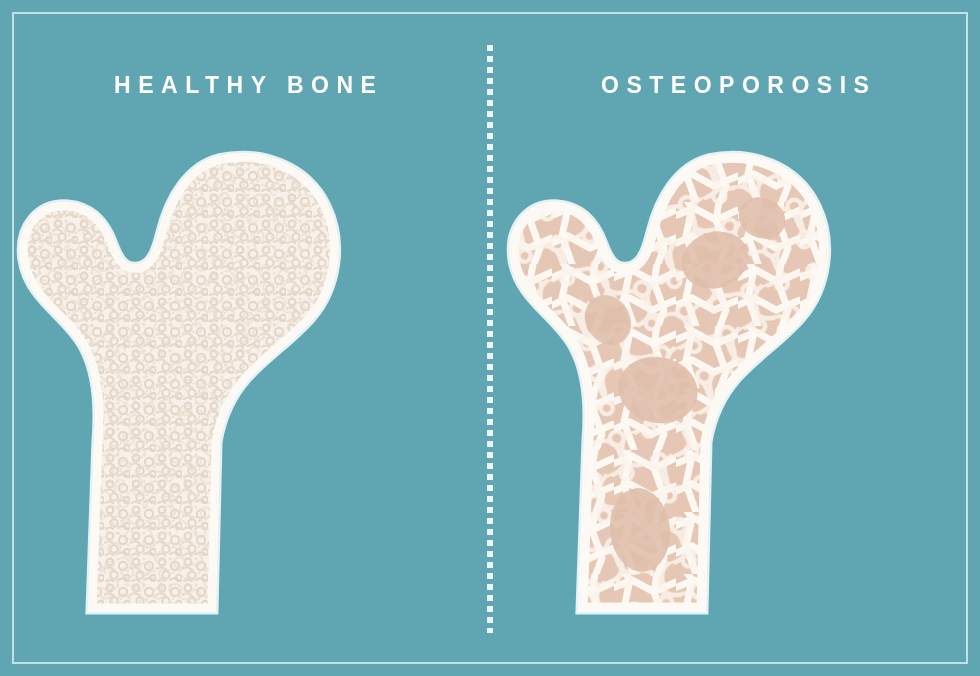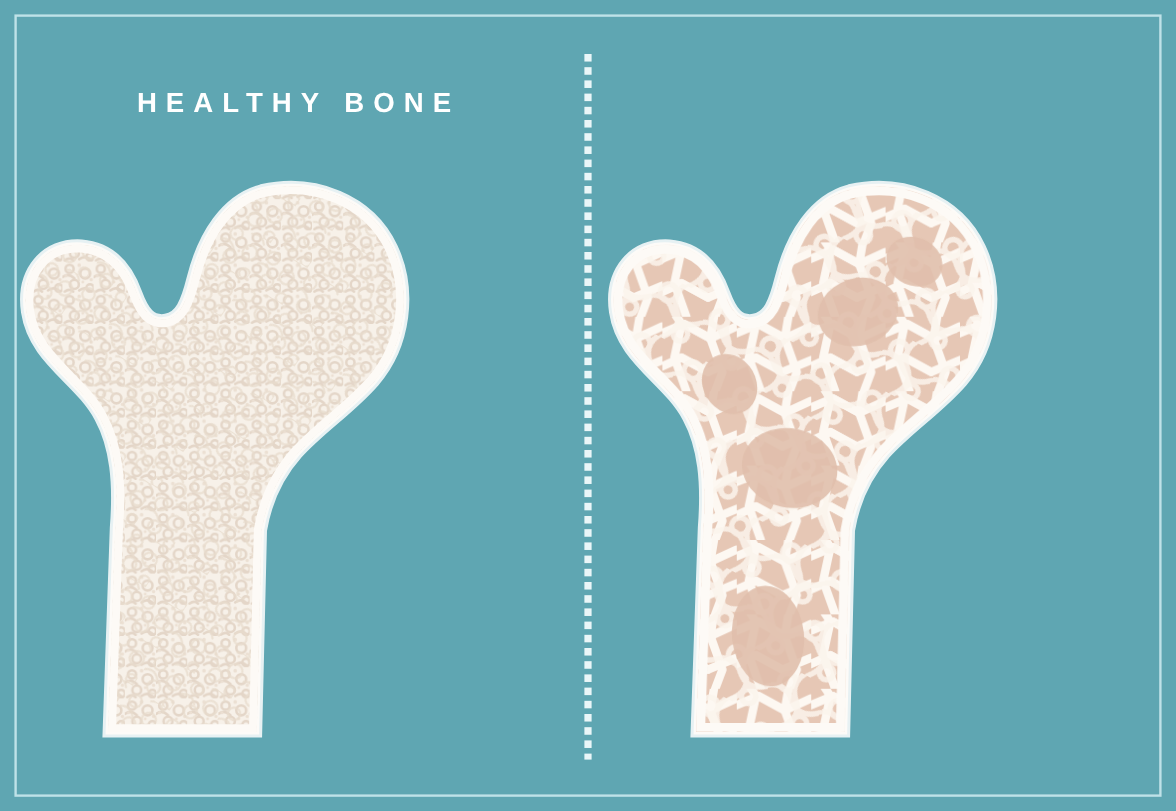--- a/index.html
+++ b/index.html
@@ -163,20 +163,21 @@
           <rect x="0" y="0" width="490" height="500" fill="url(#trabHealthy2)" opacity="0.75"></rect>
 
           <use href="#femurHealthy" fill="none" stroke="#fdfaf6" stroke-width="13"></use>
         </g>
       </svg>
     </div>
   </div>
 
   <div class="panel" id="panel-osteo">
 
+    <div class="panel-title">OSTEOPOROSIS</div>
 
     <div class="bone-wrap">
       <svg class="bone-svg" viewBox="0 0 490 500" xmlns="http://www.w3.org/2000/svg">
         <defs>
           <path id="femurOsteo" d="
             M 218 18
             C 262 8, 308 26, 327 66
             C 344 102, 338 148, 312 178
             C 292 201, 268 216, 248 238
             C 232 256, 222 278, 218 302

